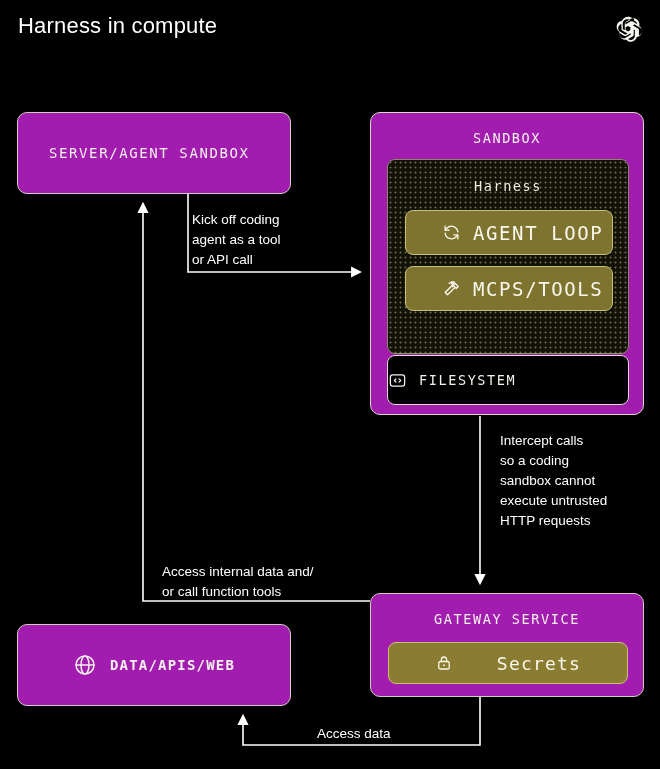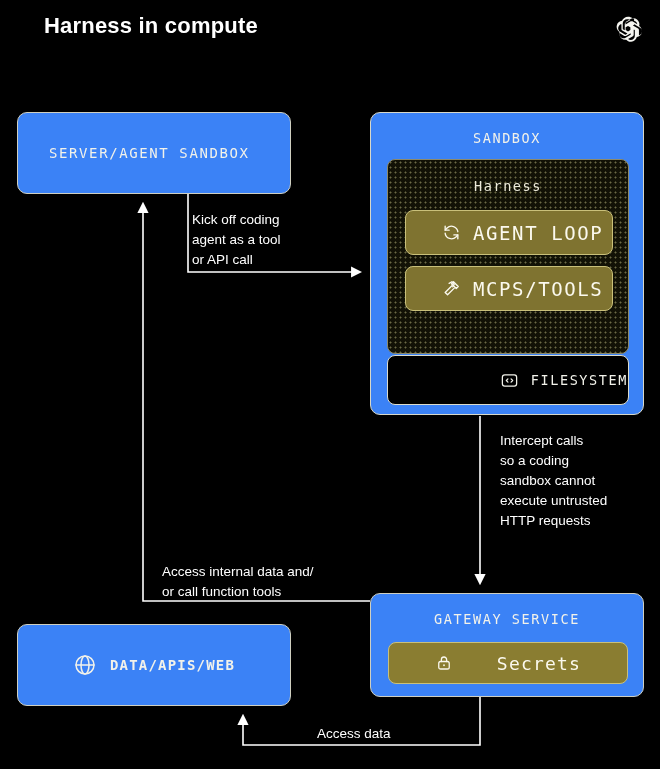--- a/index.html
+++ b/index.html
@@ -19,40 +19,39 @@
     position: absolute;
     inset: 0;
   }
 
   
   .title {
     position: absolute;
     left: 18px;
     top: 13px;
     font-size: 22px;
-    font-weight: bold;
+    font-weight: normal;
     letter-spacing: 0.2px;
     color: #ffffff;
-    margin-left: 26px;
   }
   .brand-logo {
     position: absolute;
     right: 18px;
     top: 14px;
     width: 28px;
     height: 28px;
   }
 
   
   .box {
     position: absolute;
     box-sizing: border-box;
     border: 1px solid #cfcfc0;
     border-radius: 10px;
-    background: #3b82f6;
+    background: #a21caf;
   }
 
   .box-label {
     font-family: "DejaVu Sans Mono", monospace;
     letter-spacing: 1.6px;
     color: #f2f2ea;
   }
 
   
   #server-harness {
@@ -137,21 +136,21 @@
     left: 16px;
     top: 242px;
     width: 242px;
     height: 50px;
     box-sizing: border-box;
     border: 1px solid #dcdccc;
     border-radius: 8px;
     background: #000000;
     display: flex;
     align-items: center;
-    justify-content: flex-end;
+    justify-content: flex-start;
     gap: 12px;
   }
   #filesystem .box-label {
     font-size: 13.5px;
   }
 
   
   #gateway {
     left: 370px;
     top: 593px;

